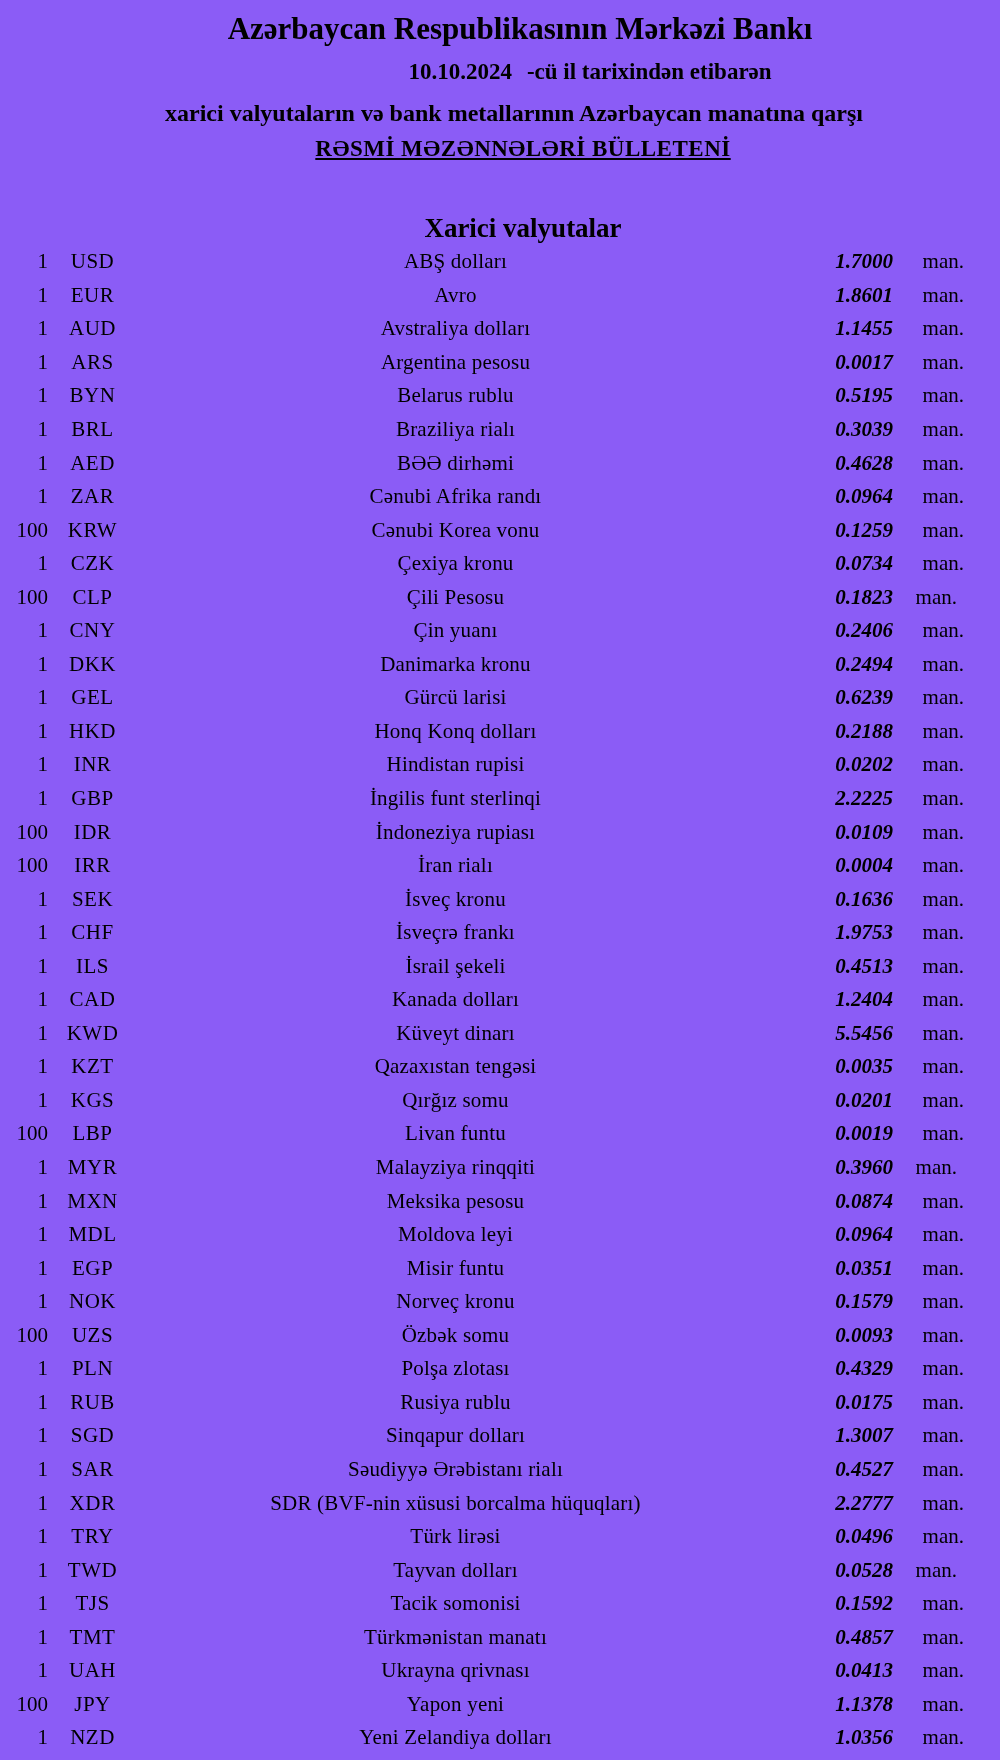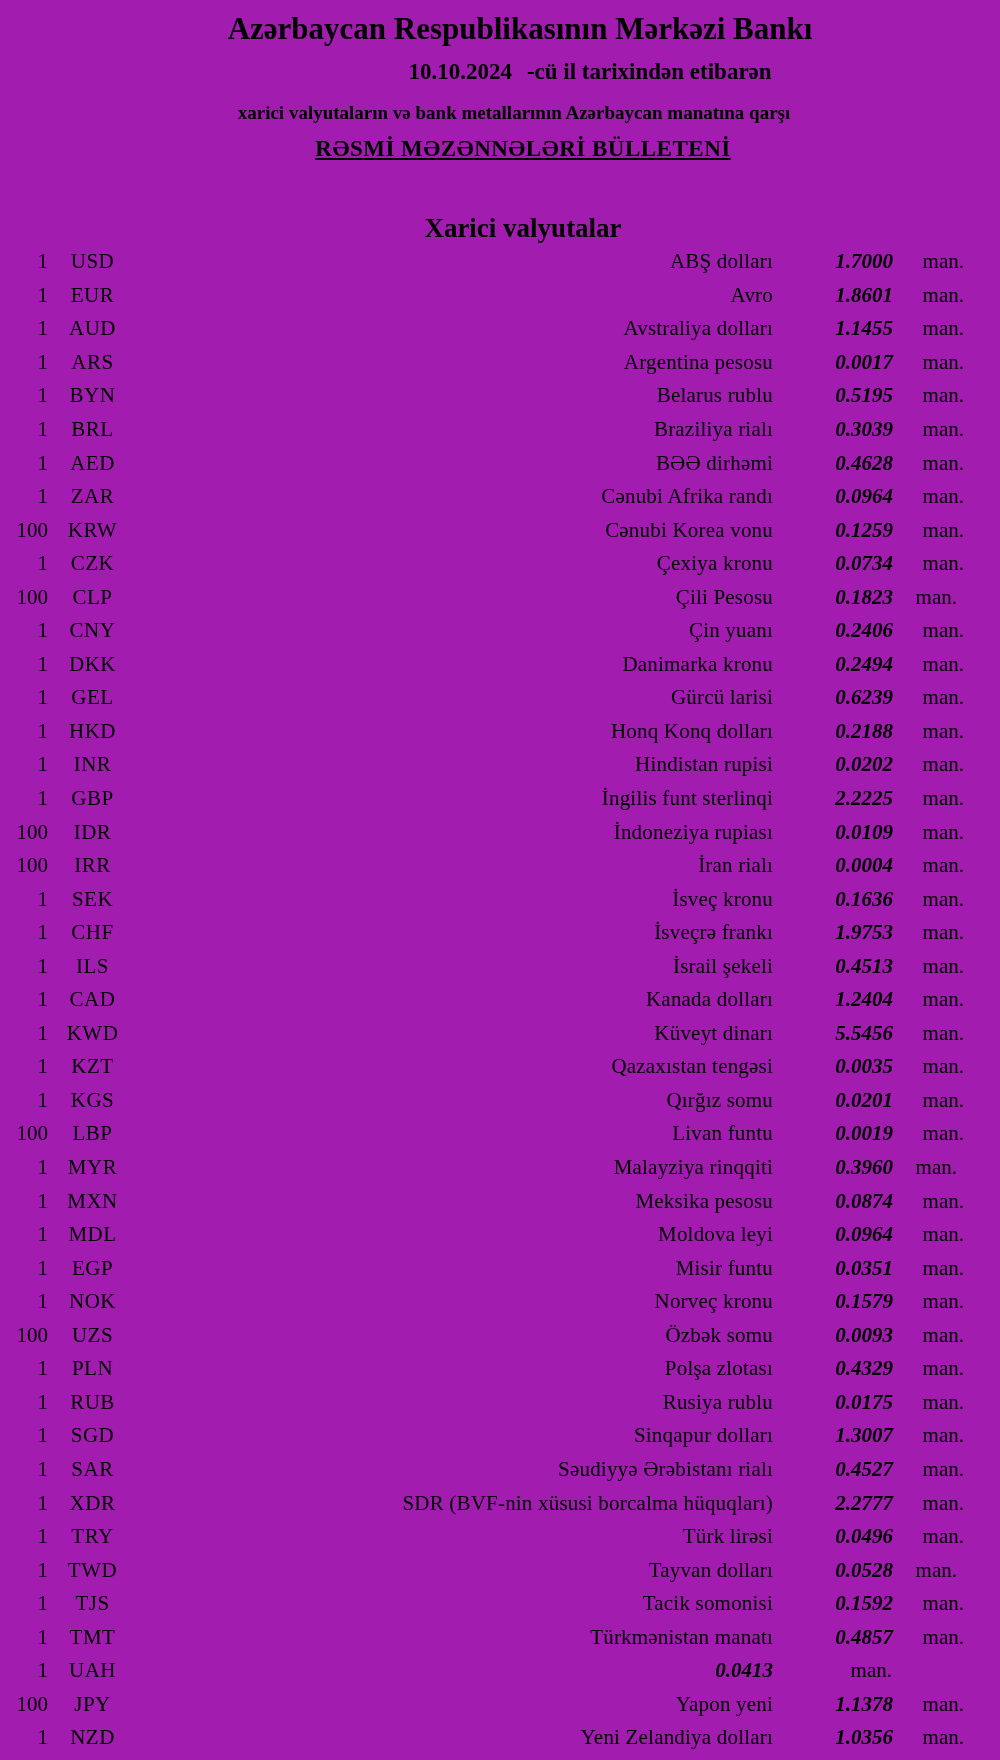--- a/index.html
+++ b/index.html
@@ -6,41 +6,41 @@
     margin: 0;
     padding: 0;
     background: #ffffff;
     color: #000000;
     font-family: "Liberation Serif", serif;
   }
   .doc {
     position: relative;
     width: 1000px;
     height: 1760px;
-    background: #a21caf;
+    background: #8b5cf6;
     overflow: hidden;
   }
   .hline {
     position: absolute;
     text-align: center;
     font-weight: bold;
     white-space: nowrap;
   }
   .title {
     top: 12px; left: 40px; width: 960px;
     font-size: 31px; line-height: 34px;
   }
   .dateline {
     top: 58px; left: 180px; width: 820px;
     font-size: 23px; line-height: 28px;
   }
   .dateline .date { margin-right: 15px; }
   .subtitle {
     top: 99px; left: 28px; width: 972px;
-    font-size: 19px; line-height: 28px;
+    font-size: 24px; line-height: 28px;
   }
   .bulletin {
     top: 135px; left: 46px; width: 954px;
     font-size: 23px; line-height: 28px;
     letter-spacing: 0.5px;
     text-decoration: underline;
   }
   .section-title {
     top: 215px; left: 46px; width: 954px;
     font-size: 27px; line-height: 26px;
@@ -52,21 +52,21 @@
     font-size: 21px;
   }
   .row {
     display: grid;
     grid-template-columns: 48px 89px 1fr 120px 72px;
     height: 33.55px;
     align-items: center;
   }
   .cell-qty  { text-align: right; }
   .cell-code { text-align: center; letter-spacing: 0.5px; }
-  .cell-name { text-align: right; letter-spacing: 0.2px; padding-left: 1px; }
+  .cell-name { text-align: center; letter-spacing: 0.2px; padding-left: 1px; }
   .cell-rate { text-align: right; font-weight: bold; font-style: italic; }
   .cell-man  { text-align: right; padding-right: 1px; }
   .cell-man.tight { transform: translateX(-7px); }
 </style>
 </head>
 <body>
 
 <div class="doc">
 
   <div class="hline title">Azərbaycan Respublikasının Mərkəzi Bankı</div>
@@ -372,20 +372,21 @@
       <div class="row">
     <span class="cell-qty">1</span>
     <span class="cell-code">TMT</span>
     <span class="cell-name">Türkmənistan manatı</span>
     <span class="cell-rate">0.4857</span>
     <span class="cell-man">man.</span>
   </div>
       <div class="row">
     <span class="cell-qty">1</span>
     <span class="cell-code">UAH</span>
+    <span class="cell-name">Ukrayna qrivnası</span>
     <span class="cell-rate">0.0413</span>
     <span class="cell-man">man.</span>
   </div>
       <div class="row">
     <span class="cell-qty">100</span>
     <span class="cell-code">JPY</span>
     <span class="cell-name">Yapon yeni</span>
     <span class="cell-rate">1.1378</span>
     <span class="cell-man">man.</span>
   </div>

